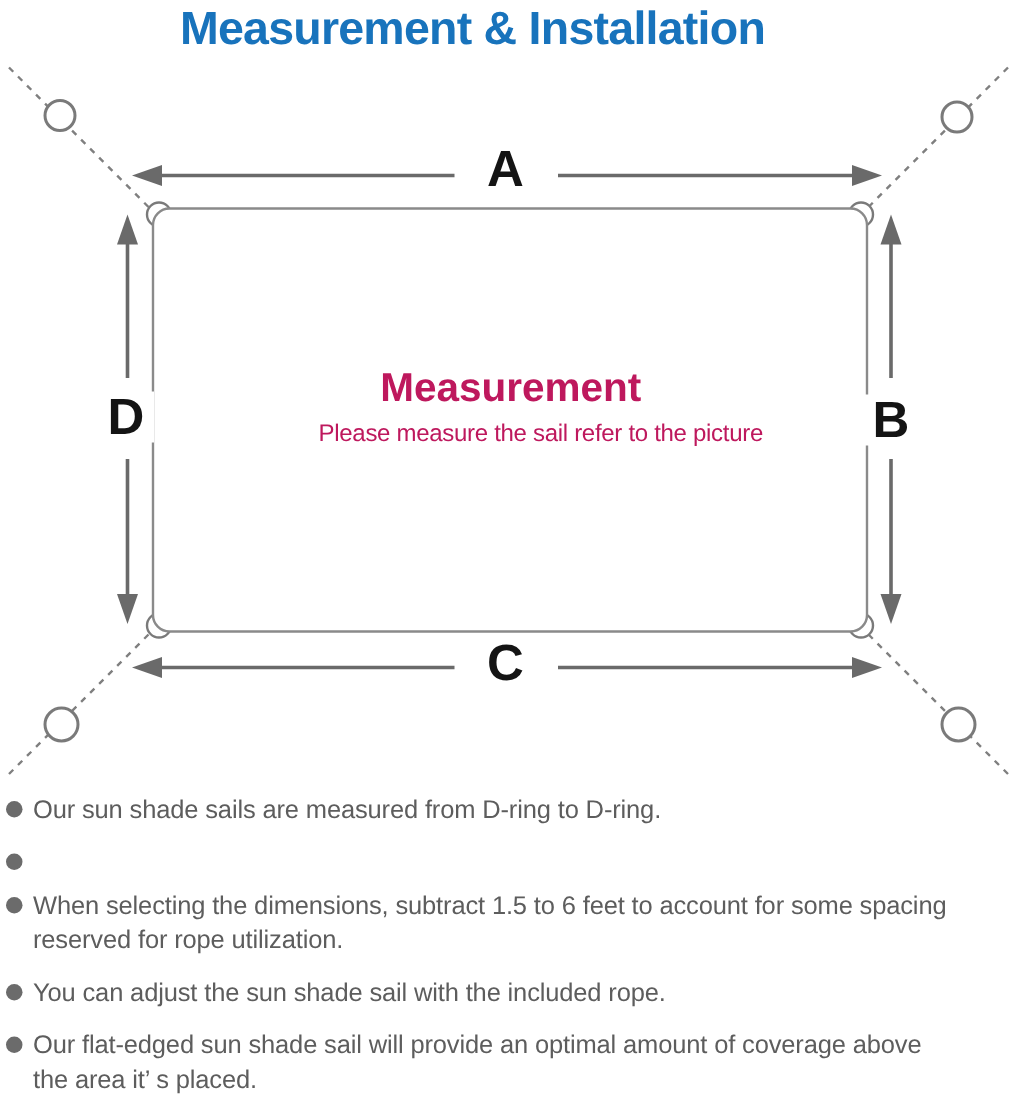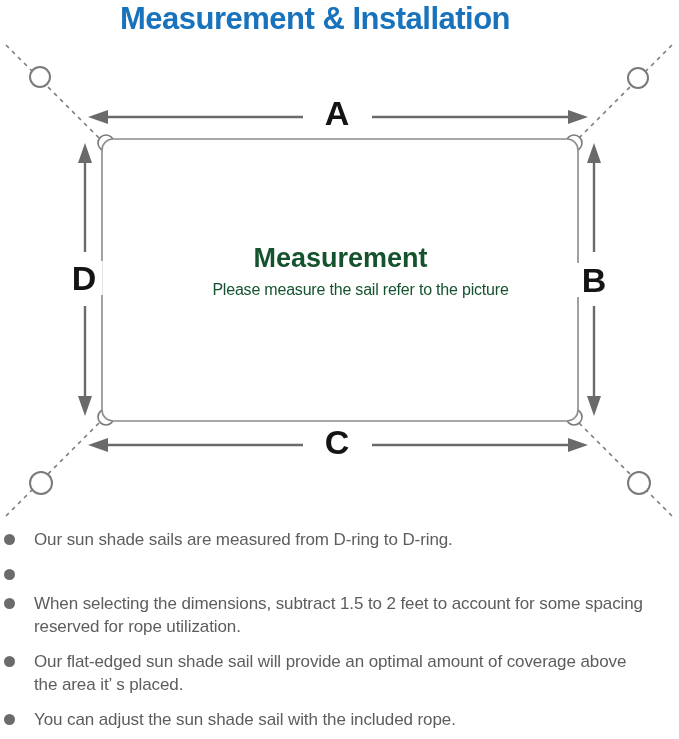--- a/index.html
+++ b/index.html
@@ -12,27 +12,27 @@
   }
 
   .diagram{position:absolute;top:0;left:0;width:679px;height:520px;}
   .diagram svg{display:block;}
 
   .dim-label{
     position:absolute;font-size:34px;font-weight:bold;color:#141414;
     transform:translate(-50%,-50%);line-height:1;background:#ffffff;padding:0 6px;
   }
   .center-text{
-    position:absolute;top:243px;left:102px;width:477px;text-align:center;color:#14532d;
+    position:absolute;top:243px;left:102px;width:477px;text-align:center;color:#be185d;
   }
   .center-title{font-size:27px;font-weight:bold;line-height:1.15;}
   .center-subtitle{font-size:16px;margin-top:7px;letter-spacing:-0.2px;margin-left:40px;}
 
   .notes{position:absolute;top:528px;left:0;width:679px;box-sizing:border-box;padding:0 4px 0 2px;}
-  .note-item{display:flex;align-items:flex-start;margin-bottom:12px;gap:12px;}
+  .note-item{display:flex;align-items:flex-start;margin-bottom:12px;}
   .note-dot{
     flex:0 0 auto;width:11px;height:11px;border-radius:50%;background:#6b6b6b;
     margin:6px 7px 0 2px;
   }
   .note-text{
     font-size:17px;color:#5d5d5d;line-height:23px;white-space:pre-wrap;letter-spacing:-0.1px;
   }
 </style>
 </head>
 <body>
@@ -105,27 +105,27 @@
   <div class="notes">
     <div class="note-item">
       <span class="note-dot"></span>
       <span class="note-text">Our sun shade sails are measured from D-ring to D-ring.</span>
     </div>
     <div class="note-item">
       <span class="note-dot"></span>
     </div>
     <div class="note-item">
       <span class="note-dot"></span>
-      <span class="note-text">When selecting the dimensions, subtract 1.5 to 2 feet to account for some spacing
+      <span class="note-text">When selecting the dimensions, subtract 1.5 to 6 feet to account for some spacing
 reserved for rope utilization.</span>
+    </div>
+    <div class="note-item">
+      <span class="note-dot"></span>
+      <span class="note-text">You can adjust the sun shade sail with the included rope.</span>
     </div>
     <div class="note-item">
       <span class="note-dot"></span>
       <span class="note-text">Our flat-edged sun shade sail will provide an optimal amount of coverage above
 the area it’ s placed.</span>
     </div>
-    <div class="note-item">
-      <span class="note-dot"></span>
-      <span class="note-text">You can adjust the sun shade sail with the included rope.</span>
-    </div>
   </div>
 
 </div>
 
 </body></html>

